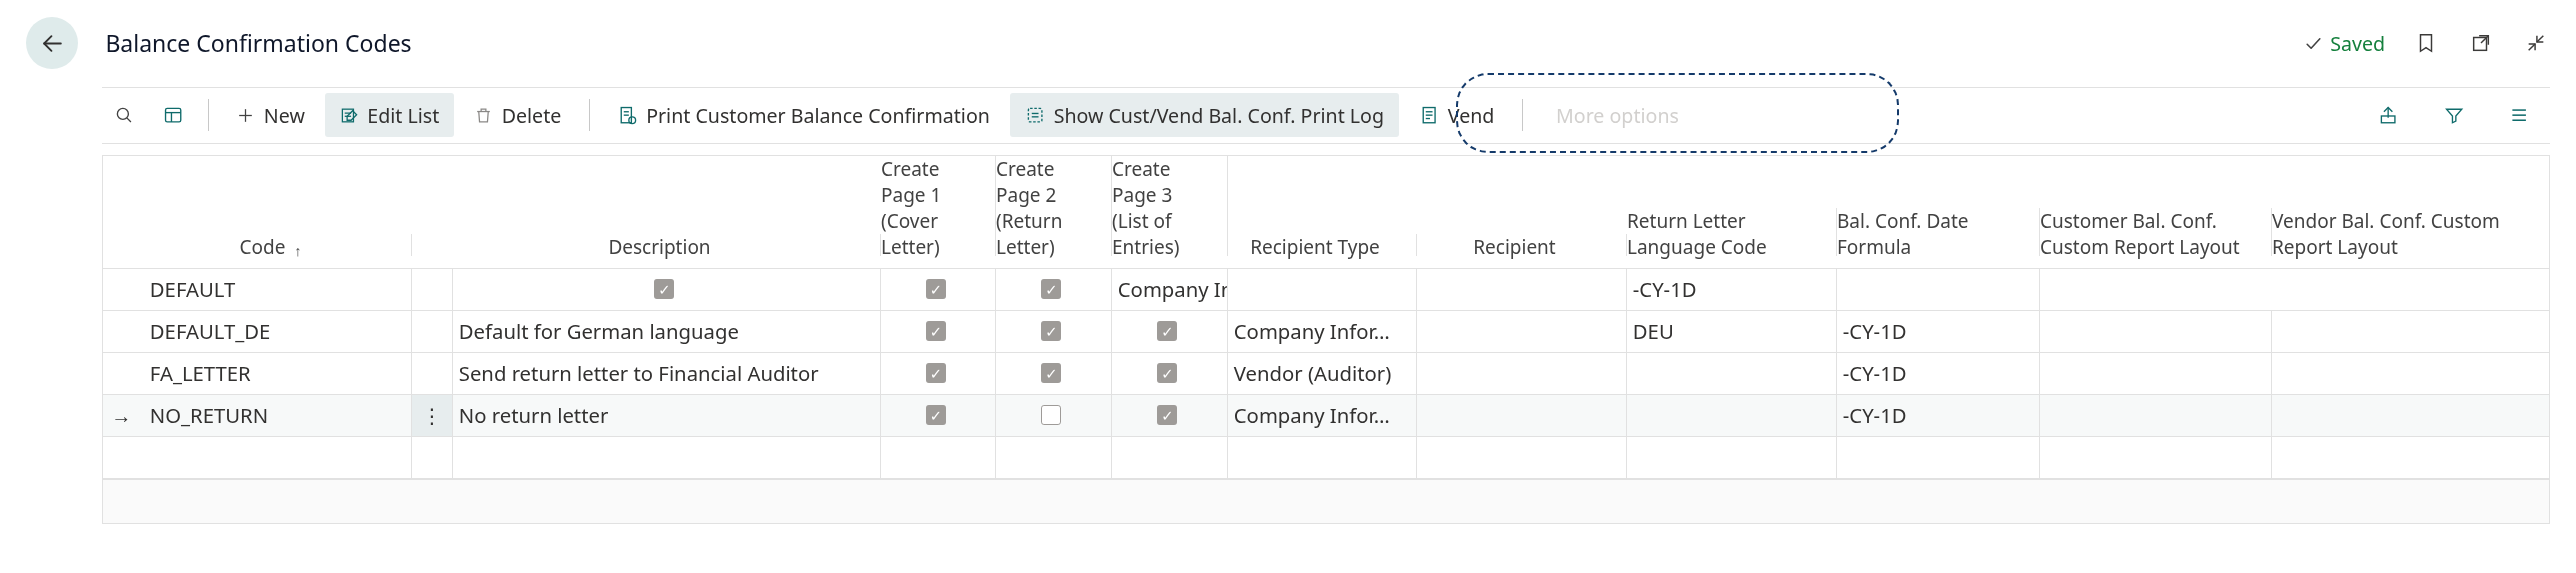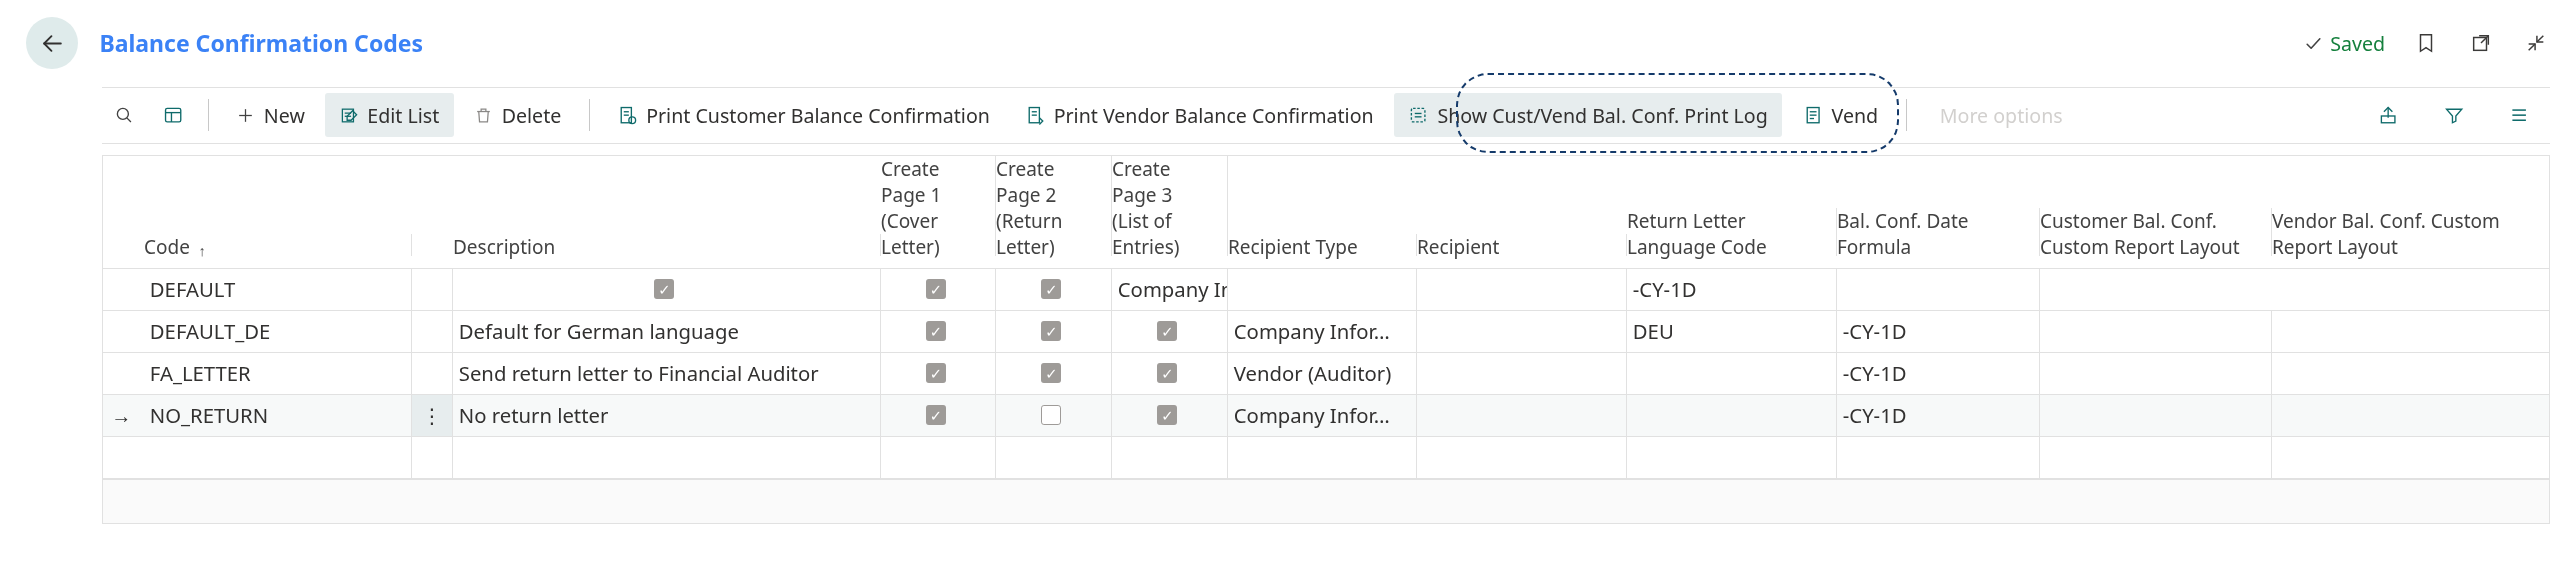--- a/index.html
+++ b/index.html
@@ -30,23 +30,23 @@
     gap: 17.4px;
   }
   .back-btn {
     width: 52px; height: 52px;
     border-radius: 50%;
     background: #dfebeb;
     display: flex; align-items: center; justify-content: center;
     color: #323130;
   }
   .title {
-    font-size: 23px; font-weight: 700;
-    color: #3b82f6;
-    margin-left: 4px;
+    font-size: 23px; font-weight: 400;
+    color: #0f172a;
+    margin-left: 10px;
   }
   .topbar-right {
     margin-left: auto;
     display: flex; align-items: center; gap: 26px;
     color: var(--muted);
   }
   .saved {
     display: flex; align-items: center; gap: 7.3px;
     color: #15803d;
   }
@@ -111,21 +111,21 @@
     align-items: center;
     min-height: 42px;
   }
   .hrow {
     align-items: flex-end;
     min-height: 80px;
     border-bottom: 0.7px solid var(--row-border);
     color: var(--muted); font-size: 19px;
     padding-bottom: 7.3px;
   }
-  .hcell { display: flex; align-items: flex-end; gap: 5.8px; padding-right: 15px; position: relative; }
+  .hcell { display: flex; align-items: flex-end; gap: 5.8px; padding-right: 15px; position: relative; justify-content: center; }
   .hcell .hcol-border { position:absolute; top:0; bottom:4.4px; right:0; width:0.7px; background: var(--row-border); }
   .row { border-bottom: 0.7px solid var(--row-border); font-size: 20.3px; }
   .row.current { background: #f7f9f9; }
   .cell { padding: 5.8px 10.2px 5.8px 5.8px; overflow:hidden; white-space:nowrap; text-overflow: ellipsis; border-right: 0.7px solid var(--row-border); height: 100%; display:flex; align-items:center; }
   .cell.center { justify-content:center; }
   .cell.noborder { border-right: none; }
   .cell.sel { justify-content:center; }
   .ck {
     width: 20.3px; height: 20.3px; border-radius: 2.9px;
     display:inline-flex; align-items:center; justify-content:center;
@@ -242,31 +242,20 @@
     <div class="tb-btn">
       <span class="icon">
         <svg width="20.3" height="20.3" viewBox="0 0 24 24" fill="none" stroke="currentColor" stroke-width="1.6">
             <rect x="5" y="3" width="12" height="18"></rect>
             <line x1="8" y1="8" x2="14" y2="8"></line>
             <line x1="8" y1="12" x2="14" y2="12"></line>
             <circle cx="18" cy="18" r="4"></circle>
           </svg>
       </span>
       <span>Print Customer Balance Confirmation</span>
-    </div>
-    <div class="tb-btn">
-      <span class="icon">
-        <svg width="20.3" height="20.3" viewBox="0 0 24 24" fill="none" stroke="currentColor" stroke-width="1.6">
-            <rect x="5" y="3" width="12" height="18"></rect>
-            <line x1="8" y1="8" x2="14" y2="8"></line>
-            <line x1="8" y1="12" x2="14" y2="12"></line>
-            <path d="M17 15l4 4-4 4"></path>
-          </svg>
-      </span>
-      <span>Print Vendor Balance Confirmation</span>
     </div>
     <div class="tb-btn active">
       <span class="icon">
         <svg width="20.3" height="20.3" viewBox="0 0 24 24" fill="none" stroke="currentColor" stroke-width="1.6">
             <rect x="4" y="4" width="16" height="16" rx="2" stroke-dasharray="3 2"></rect>
             <line x1="8" y1="10" x2="16" y2="10"></line>
             <line x1="8" y1="14" x2="16" y2="14"></line>
           </svg>
       </span>
       <span>Show Cust/Vend Bal. Conf. Print Log</span>

